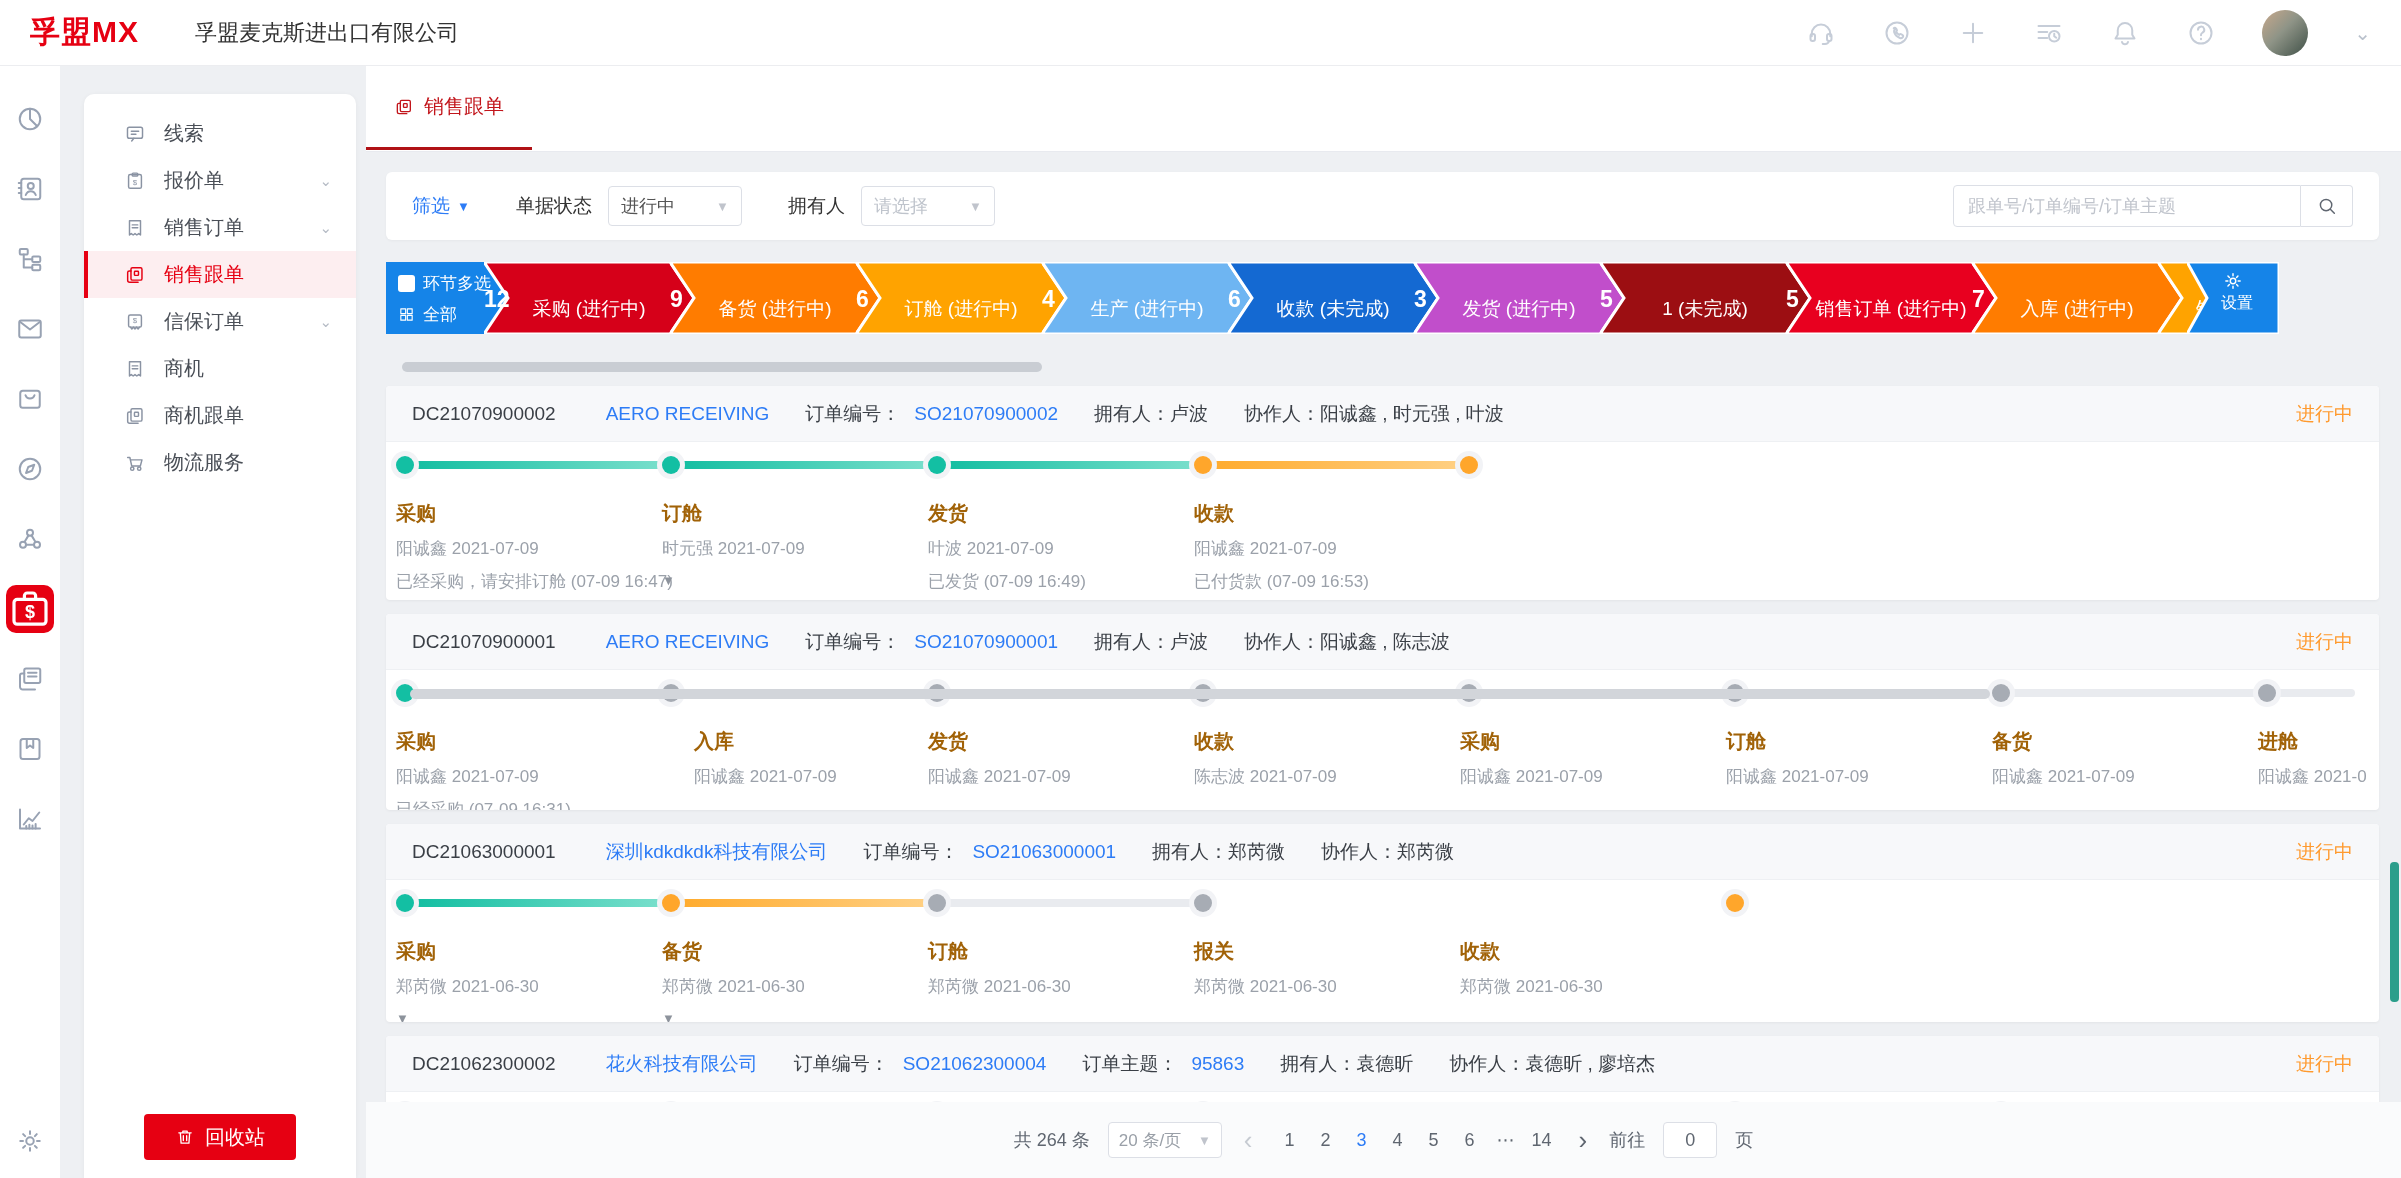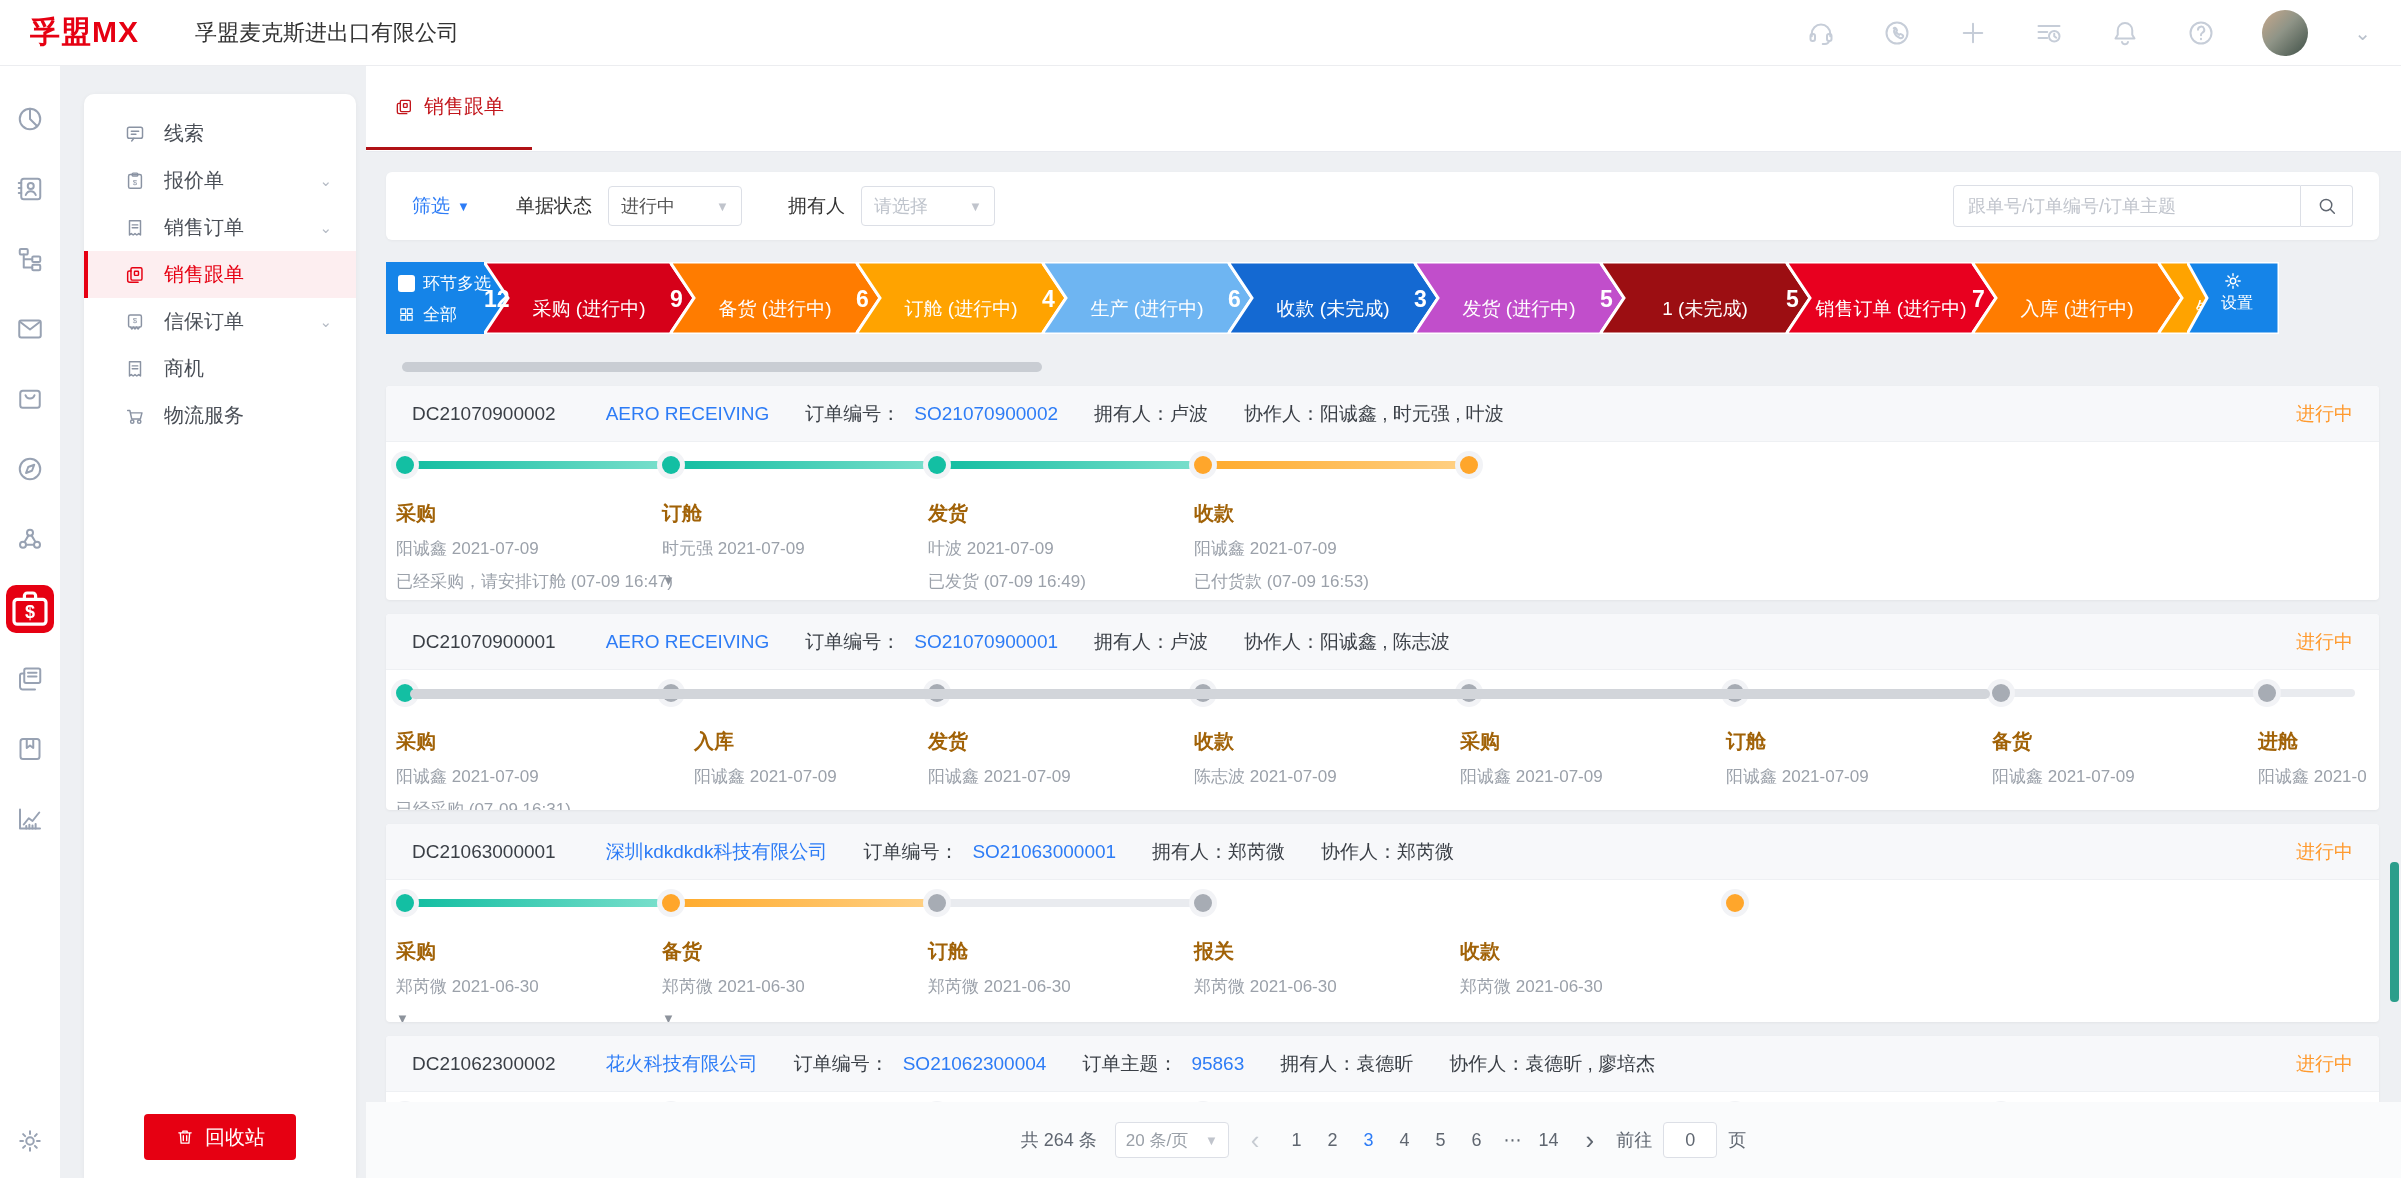--- a/index.html
+++ b/index.html
@@ -103,21 +103,21 @@
   .card-hthumb { position:absolute; left:24px; width:1580px; height:10px; border-radius:5px; background:#d2d5da; cursor:pointer; }
 
   
   .pagination { position:absolute; left:0; right:0; bottom:0; height:76px; background:#fafbfc; display:flex; align-items:center; justify-content:center; gap:18px; font-size:18px; color:#5f6670; }
   .psize { width:114px; height:36px; border:1px solid #dcdfe6; border-radius:4px; display:flex; align-items:center; justify-content:space-between; padding:0 10px; color:#9aa0a8; font-size:17px; background:#fff; cursor:pointer; }
   .parrow { font-size:26px; line-height:26px; cursor:pointer; padding:0 4px; color:#5f6670; }
   .parrow.disabled { color:#c6cbd2; cursor:default; }
   .pnums { display:flex; gap:6px; }
   .pnum { min-width:30px; height:36px; display:flex; align-items:center; justify-content:center; cursor:pointer; color:#5f6670; }
   .pnum.active { color:#2d7cf6; }
-  .pgoto { display:flex; align-items:center; gap:11px; }
+  .pgoto { display:flex; align-items:center; gap:18px; }
   .pgoto input { width:54px; height:36px; border:1px solid #dcdfe6; border-radius:4px; text-align:center; font-size:18px; color:#5f6670; outline:none; font-family:inherit; background:#fff; }
 
   .vscroll { position:absolute; right:2px; top:862px; width:9px; height:140px; border-radius:4px; background:#2b9e8b; z-index:30; cursor:pointer; }
 </style>
 </head>
 <body>
 
 <div class="app">
 
   <div class="header">
@@ -312,20 +312,30 @@
             <svg viewBox="0 0 24 24" fill="none" stroke="currentColor" stroke-width="1.6" stroke-linecap="round" stroke-linejoin="round" style="width:100%;height:100%;display:block">
               <path d="M6 4h12v15.6l-2-1.5-2 1.5-2-1.5-2 1.5-2-1.5-2 1.5V4z"></path>
               <path d="M9 8.6h6M9 11.8h6"></path>
             </svg>
           </span>
           <span>商机</span>
         </div>
         <div class="menu-item">
           <span class="micon">
             <svg viewBox="0 0 24 24" fill="none" stroke="currentColor" stroke-width="1.6" stroke-linecap="round" stroke-linejoin="round" style="width:100%;height:100%;display:block">
+              <rect x="7.6" y="4" width="12" height="13.6" rx="1.6"></rect>
+              <path d="M7.6 7.6H5.8A1.8 1.8 0 0 0 4 9.4v8.4A2.2 2.2 0 0 0 6.2 20h9.2"></path>
+              <rect x="11.4" y="8" width="4.4" height="4.4" rx="0.8"></rect>
+            </svg>
+          </span>
+          <span>商机跟单</span>
+        </div>
+        <div class="menu-item">
+          <span class="micon">
+            <svg viewBox="0 0 24 24" fill="none" stroke="currentColor" stroke-width="1.6" stroke-linecap="round" stroke-linejoin="round" style="width:100%;height:100%;display:block">
               <circle cx="9" cy="18.2" r="1.8"></circle>
               <circle cx="16.6" cy="18.2" r="1.8"></circle>
               <path d="M4 6h2.4l2 9.2h9.4l1.8-6.6H7.2"></path>
             </svg>
           </span>
           <span>物流服务</span>
         </div>
       </div>
     <button class="recycle">
       <span class="ticon">

